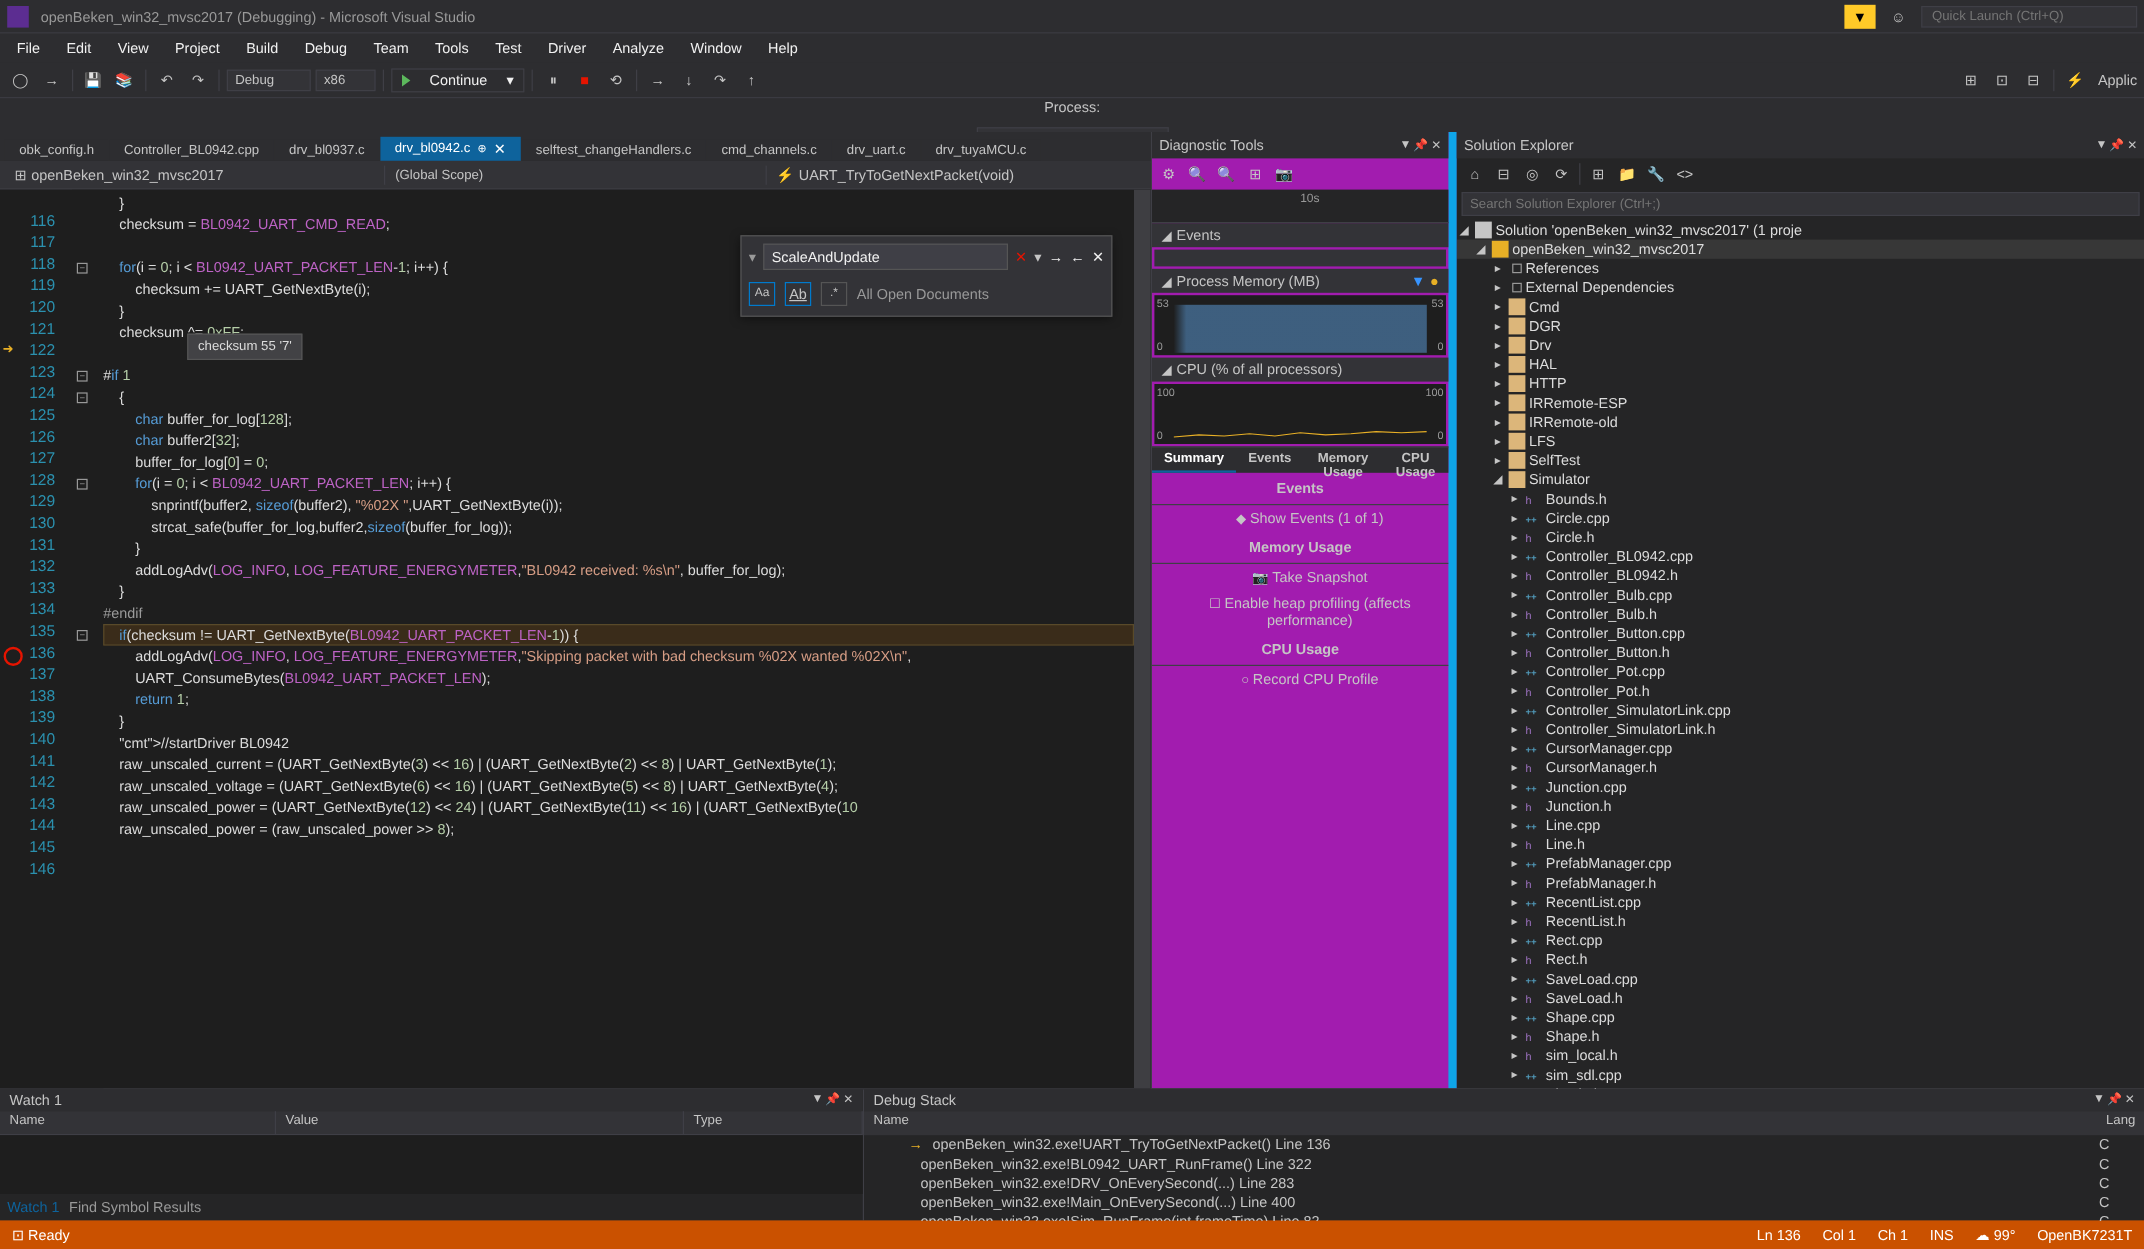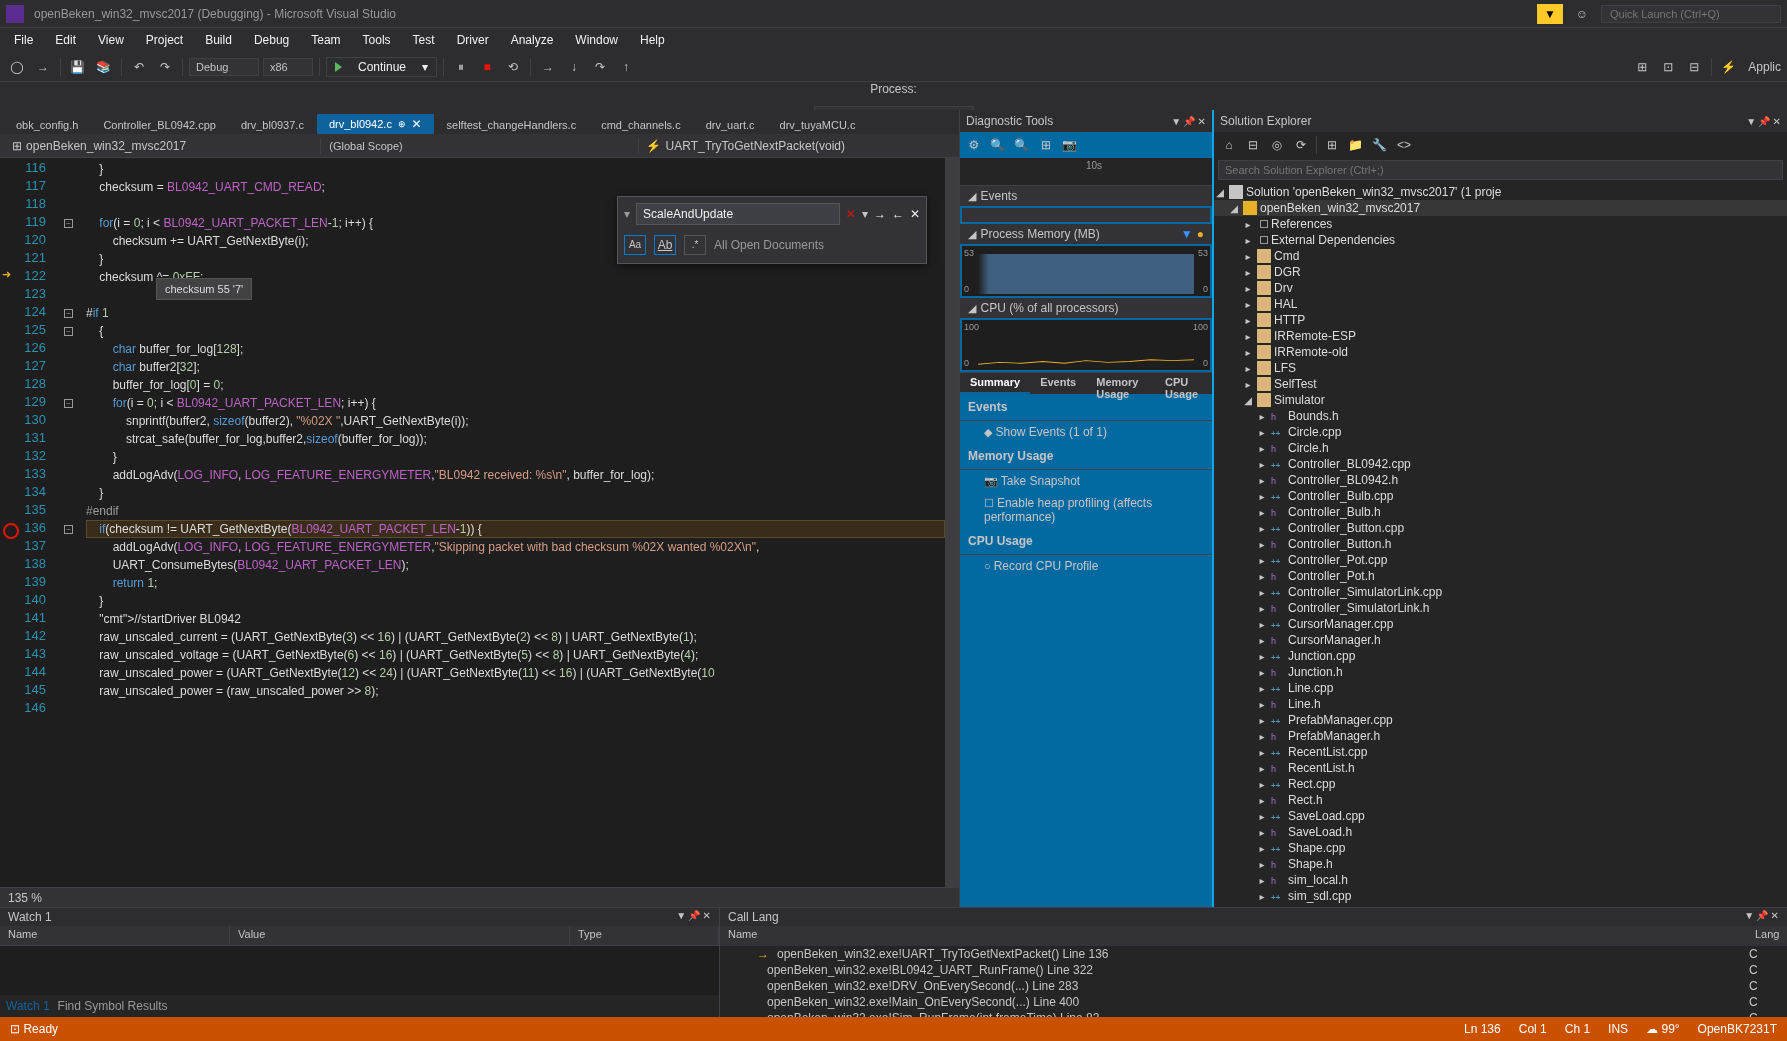--- a/index.html
+++ b/index.html
@@ -24,21 +24,21 @@
 .editor-section { width: 960px; display: flex; flex-direction: column; border-right: 1px solid #3f3f46; }
 .tab-bar { height: 24px; background: #2d2d30; display: flex; align-items: flex-end; padding: 0 4px; gap: 1px; position: relative; }
 .file-tab { padding: 3px 12px; background: #2d2d30; color: #c5c5c5; font-size: 11px; cursor: pointer; white-space: nowrap; }
 .file-tab.active { background: #0e639c; color: #fff; display: flex; align-items: center; gap: 6px; }
 .close-x { cursor: pointer; }
 .nav-bar { height: 24px; background: #333337; display: flex; align-items: center; padding: 0 4px; border-bottom: 1px solid #3f3f46; }
 .nav-combo { flex: 1; padding: 2px 8px; color: #c5c5c5; font-size: 11px; display: flex; align-items: center; gap: 4px; }
 .nav-sep { width: 1px; height: 16px; background: #3f3f46; }
 .lightning { color: #e8b026; }
 .code-container { flex: 1; display: flex; background: #1e1e1e; overflow: hidden; position: relative; }
-.gutter { width: 60px; background: #1e1e1e; padding: 2px 0; font-family: Consolas, monospace; }
+.gutter { width: 60px; background: #1e1e1e; padding: 2px 0; font-family: Consolas, monospace; margin-top: 16px; }
 .ln { height: 18px; text-align: right; padding-right: 14px; color: #2b91af; font-size: 13px; position: relative; }
 .ln.bp::before { content: ''; position: absolute; left: 3px; top: 3px; width: 12px; height: 12px; border: 2px solid #e51400; border-radius: 50%; background: #1e1e1e; }
 .ln.arrow::before { content: '➜'; position: absolute; left: 2px; top: 0; color: #e8b026; font-size: 11px; }
 .fold-col { width: 26px; background: #1e1e1e; padding: 2px 0; }
 .fold { height: 18px; display: flex; align-items: center; padding-left: 4px; }
 .fold-box { width: 9px; height: 9px; border: 1px solid #999; font-size: 8px; line-height: 7px; text-align: center; color: #999; cursor: pointer; }
 .code-area { flex: 1; padding: 2px 0; font-family: Consolas, monospace; font-size: 14px; line-height: 18px; position: relative; }
 .code-line { height: 18px; white-space: pre; }
 .code-line.cur { background: #3a2c1a; box-shadow: inset 0 0 0 1px #594a2a; }
 .kw { color: #569cd6; }
@@ -49,21 +49,21 @@
 .plain { color: #dcdcdc; }
 .tooltip-box { position: absolute; left: 70px; top: 120px; background: #424245; border: 1px solid #555; padding: 1px 8px; font-size: 11px; color: #dcdcdc; z-index: 5; }
 .find-popup { position: absolute; right: 18px; top: 38px; width: 310px; background: #333337; border: 1px solid #555; z-index: 10; box-shadow: 0 2px 8px rgba(0,0,0,.5); }
 .find-row1 { display: flex; align-items: center; padding: 6px; gap: 6px; }
 .find-input { flex: 1; background: #3f3f46; border: 1px solid #555; padding: 3px 6px; color: #f1f1f1; }
 .find-row2 { display: flex; align-items: center; padding: 4px 6px 8px; gap: 8px; }
 .fopt { width: 22px; height: 20px; border: 1px solid #555; display:flex; align-items:center; justify-content:center; font-size:10px; color:#c5c5c5;}
 .fopt.active { border-color:#007acc; }
 .scroll-preview { width: 14px; background: #3e3e42; position: relative; }
 .zoom-bar { height: 20px; background: #333337; display:flex; align-items:center; padding: 0 8px; color:#c5c5c5; font-size:11px; border-top:1px solid #3f3f46;}
-.diag-panel { width: 254px; display:flex; flex-direction:column; background:#0369a1; border-right:2px solid #0ea5e9;}
+.diag-panel { width: 254px; display:flex; flex-direction:column; background:#a21caf; border-right:7px solid #0ea5e9;text-align:center;}
 .panel-header { height:22px; display:flex; align-items:center; padding:0 6px; background:#2d2d30; color:#c5c5c5; font-size:11px; justify-content:space-between;}
 .panel-tools { height:26px; display:flex; align-items:center; padding:0 4px; gap:4px; }
 .panel-tools .tb-btn { width:20px; height:20px;}
 .diag-text { padding:4px 8px; font-size:11px; color:#c5c5c5;}
 .ruler { height:28px; background:#252526; border-bottom:1px solid #3f3f46; position:relative;}
 .ruler-label { position:absolute; top:2px; font-size:10px; color:#999;}
 .section-hdr { padding:3px 8px; background:#333337; color:#c5c5c5; font-size:11px; display:flex; align-items:center; gap:4px;}
 .chart { height:50px; background:#1e1e1e; position:relative; margin:2px;}
 .chart-lbl { position:absolute; font-size:9px; color:#999;}
 .chart-fill { position:absolute; left:16px; top:8px; right:16px; bottom:2px; background: linear-gradient(to right, #1e1e1e 0%, #538abf 5%, #538abf 100%); opacity:.6;}
@@ -337,23 +337,20 @@
           <div class="code-line"><span class="plain">    }</span></div>
           <div class="code-line"><span class="plain">    <span class="&lt;span">"cmt"</span>&gt;//startDriver BL0942</span></div>
           <div class="code-line"><span class="plain">    raw_unscaled_current = (UART_GetNextByte(<span class="num">3</span>) &lt;&lt; <span class="num">16</span>) | (UART_GetNextByte(<span class="num">2</span>) &lt;&lt; <span class="num">8</span>) | UART_GetNextByte(<span class="num">1</span>);</span></div>
           <div class="code-line"><span class="plain">    raw_unscaled_voltage = (UART_GetNextByte(<span class="num">6</span>) &lt;&lt; <span class="num">16</span>) | (UART_GetNextByte(<span class="num">5</span>) &lt;&lt; <span class="num">8</span>) | UART_GetNextByte(<span class="num">4</span>);</span></div>
           <div class="code-line"><span class="plain">    raw_unscaled_power = (UART_GetNextByte(<span class="num">12</span>) &lt;&lt; <span class="num">24</span>) | (UART_GetNextByte(<span class="num">11</span>) &lt;&lt; <span class="num">16</span>) | (UART_GetNextByte(<span class="num">10</span></span></div>
           <div class="code-line"><span class="plain">    raw_unscaled_power = (raw_unscaled_power &gt;&gt; <span class="num">8</span>);</span></div>
           <div class="code-line"><span class="plain"></span></div>
         </div>
       <div class="scroll-preview"></div>
     </div>
-    <div class="zoom-bar">
-      <span>135 %</span>
-    </div>
   </div>
 
   <div class="diag-panel">
     <div class="panel-header">
       <span>Diagnostic Tools</span>
       <div class="ctrl-buttons">
           <span>▼</span>
           <span>📌</span>
           <span>✕</span>
         </div>
@@ -675,21 +672,21 @@
       <div class="watch-col" style="flex:1">Type</div>
     </div>
     <div class="watch-body"></div>
     <div class="watch-tabs">
       <span class="act">Watch 1</span>
       <span>Find Symbol Results</span>
     </div>
   </div>
   <div class="callstack-panel">
     <div class="watch-hdr">
-      <span>Call Lang</span>
+      <span>Debug Stack</span>
       <div class="ctrl-buttons">
           <span>▼</span>
           <span>📌</span>
           <span>✕</span>
         </div>
     </div>
     <div class="cs-cols">
       <div class="cs-col" style="flex:1">Name</div>
       <div class="cs-col" style="width:40px">Lang</div>
     </div>

